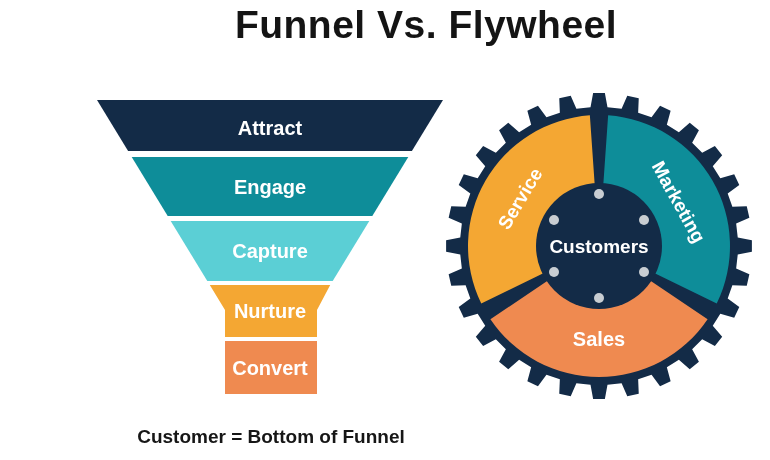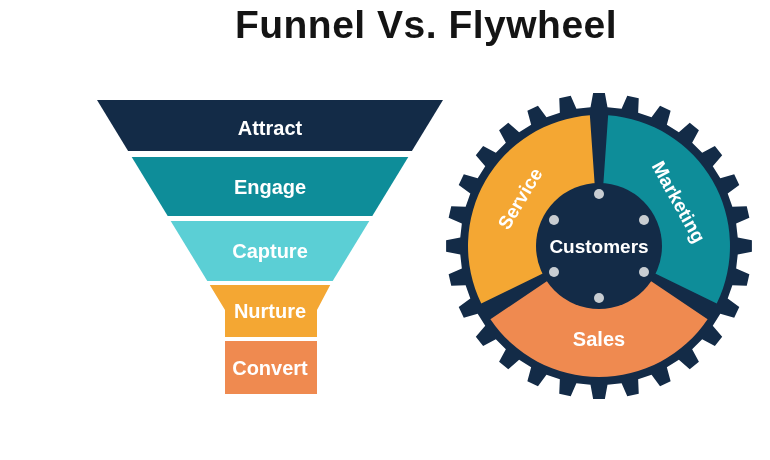--- a/index.html
+++ b/index.html
@@ -68,14 +68,15 @@
     <circle cx="158" cy="213" r="5" fill="#C8CDD2"></circle>
     <circle cx="113" cy="187" r="5" fill="#C8CDD2"></circle>
     <circle cx="113" cy="135" r="5" fill="#C8CDD2"></circle>
 
     <text class="seg-label" x="158" y="161" font-size="19" text-anchor="middle" dominant-baseline="central">Customers</text>
     <text class="seg-label" x="237.6" y="116.9" font-size="19" text-anchor="middle" dominant-baseline="central" transform="rotate(61 237.6 116.9)">Marketing</text>
     <text class="seg-label" x="158" y="254" font-size="20" text-anchor="middle" dominant-baseline="central">Sales</text>
     <text class="seg-label" x="79.1" y="113.6" font-size="19" text-anchor="middle" dominant-baseline="central" transform="rotate(-59 79.1 113.6)">Service</text>
   </svg>
 
+  <div class="caption caption-left">Customer = Bottom of Funnel</div>
 
 </div>
 
 </body></html>

